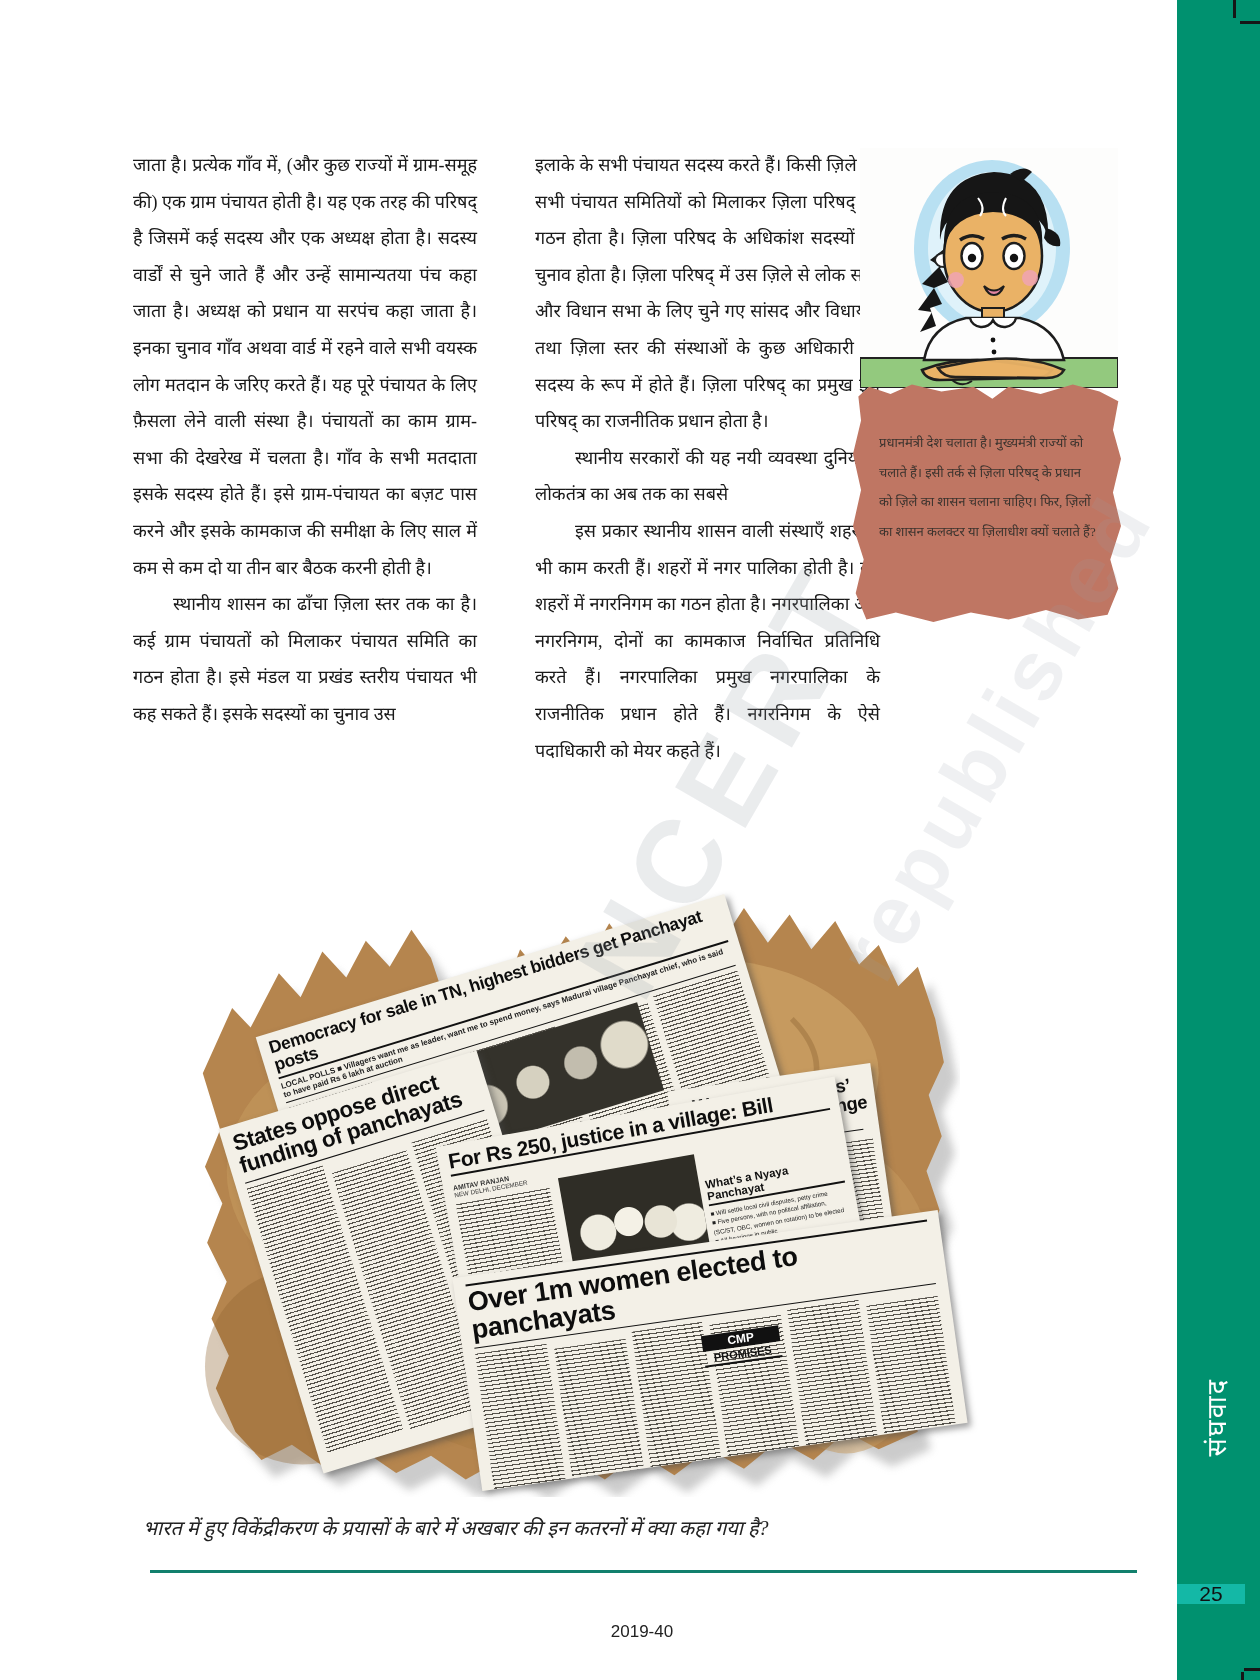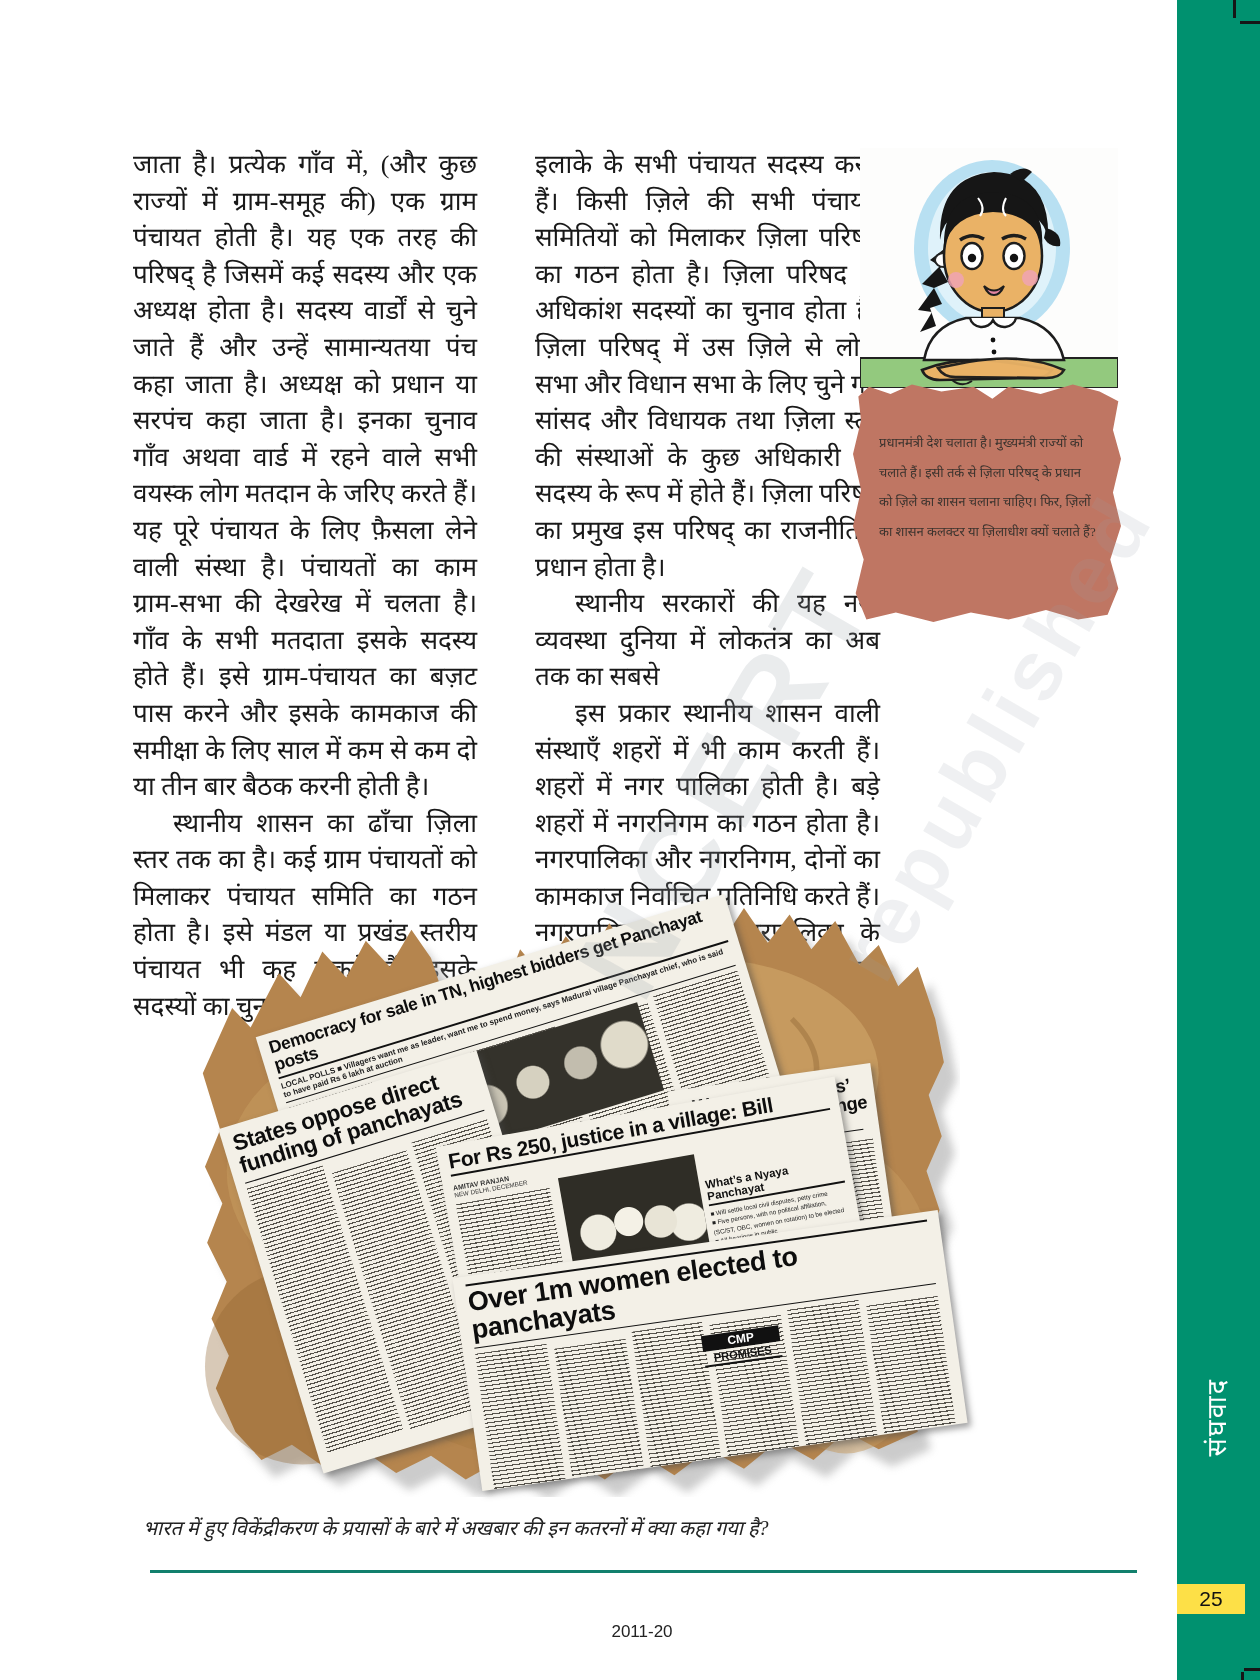--- a/index.html
+++ b/index.html
@@ -3,27 +3,27 @@
 <meta charset="utf-8">
 <style>
   html,body{margin:0;padding:0;background:#e8e8e8;}
   .page{position:relative;width:1260px;height:1680px;background:#ffffff;overflow:hidden;
         font-family:"Liberation Serif",serif;color:#1c1c1c;}
 
   
   .green-bar{position:absolute;right:0;top:0;width:83px;height:1680px;background:#00916F;}
   .side-label{position:absolute;left:1198px;top:1378px;writing-mode:vertical-rl;transform:rotate(180deg);
               color:#fff;font-size:27px;letter-spacing:2px;}
-  .pagenum-box{position:absolute;left:1177px;top:1584px;width:68px;height:30px;background:#fde047;
+  .pagenum-box{position:absolute;left:1177px;top:1584px;width:68px;height:20px;background:#14b8a6;
                display:flex;align-items:center;justify-content:center;font-size:21px;
                font-family:"Liberation Sans",sans-serif;color:#111;}
   .corner-mark{position:absolute;background:#161616;}
 
   
-  .col-text{position:absolute;width:344px;font-size:26px;line-height:36.6px;text-align:justify;color:#191919;}
+  .col-text{position:absolute;width:344px;font-size:18px;line-height:36.6px;text-align:justify;color:#191919;}
   .col-text p{margin:0;}
   .col-text p.ind{text-indent:40px;}
   #leftcol{left:133px;top:147px;}
   #rightcol{left:497px;top:147px;width:345px;margin-left:38px;}
 
   
   .girl-wrap{position:absolute;left:860px;top:148px;width:258px;height:240px;}
 
   
   .speech-box{position:absolute;left:853px;top:382px;width:268px;height:240px;background:#bf7663;
@@ -245,15 +245,15 @@
       <div class="cmp">
         <div class="b1">CMP</div>
         <div class="b2">PROMISES</div>
       </div>
     </div>
   </div>
 
   <div class="caption">भारत में हुए विकेंद्रीकरण के प्रयासों के बारे में अखबार की इन कतरनों में क्या कहा गया है?</div>
 
   <div class="foot-rule"></div>
-  <div class="footer-year">2011-20</div>
+  <div class="footer-year">2019-40</div>
 
 </div>
 
 </body></html>

